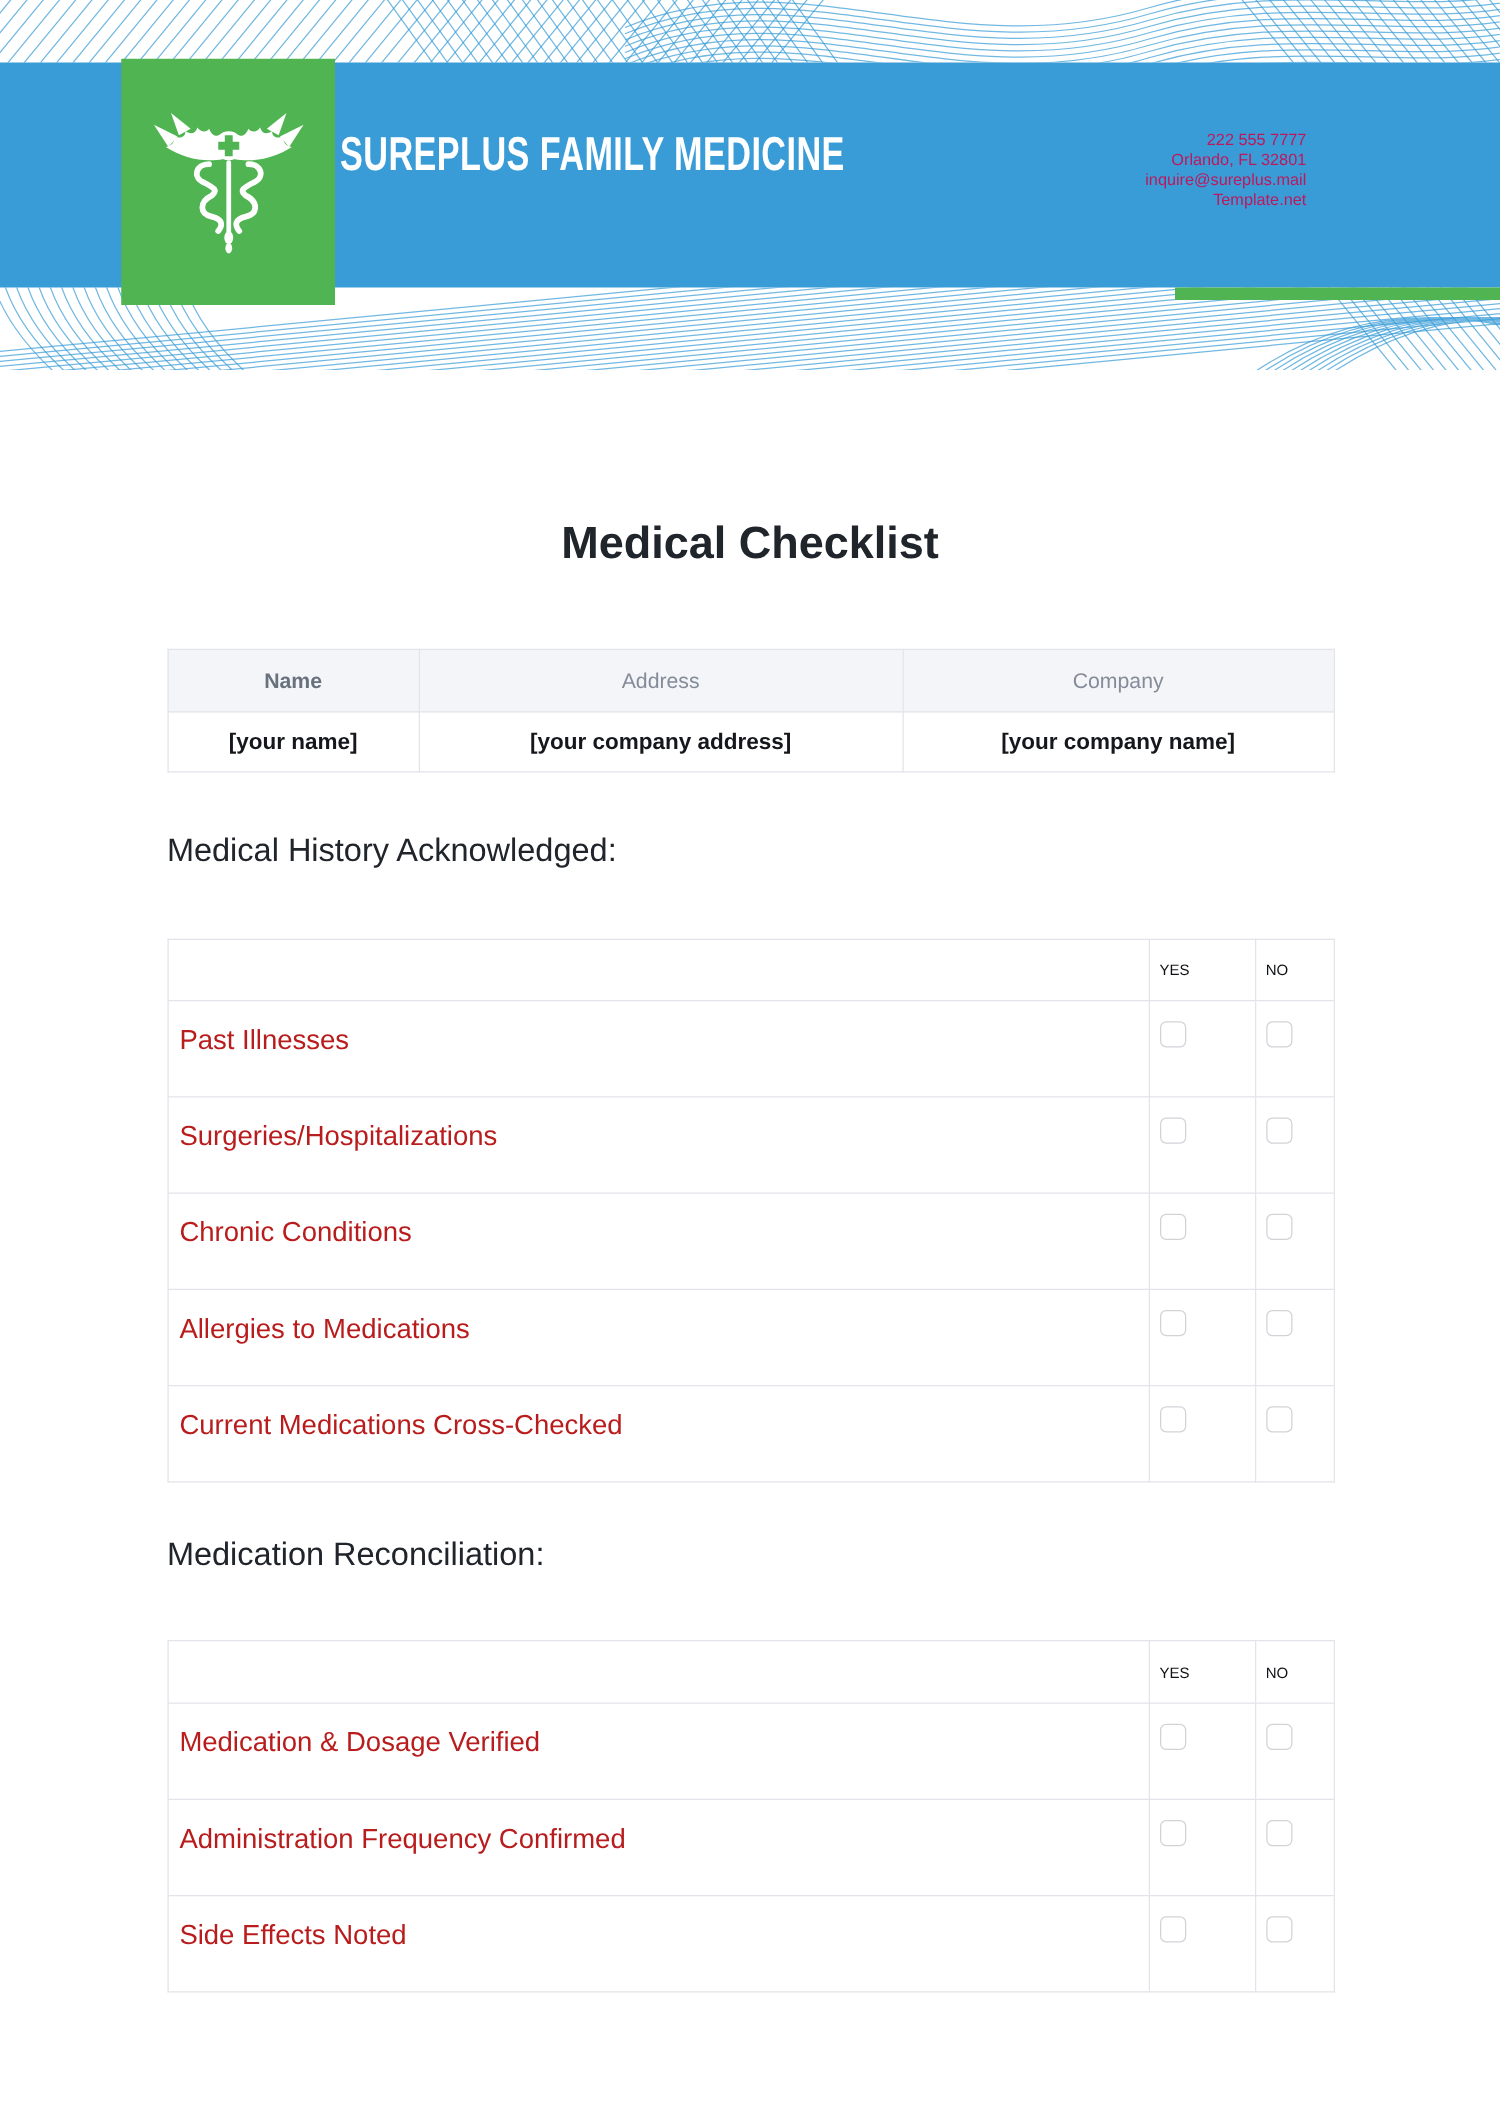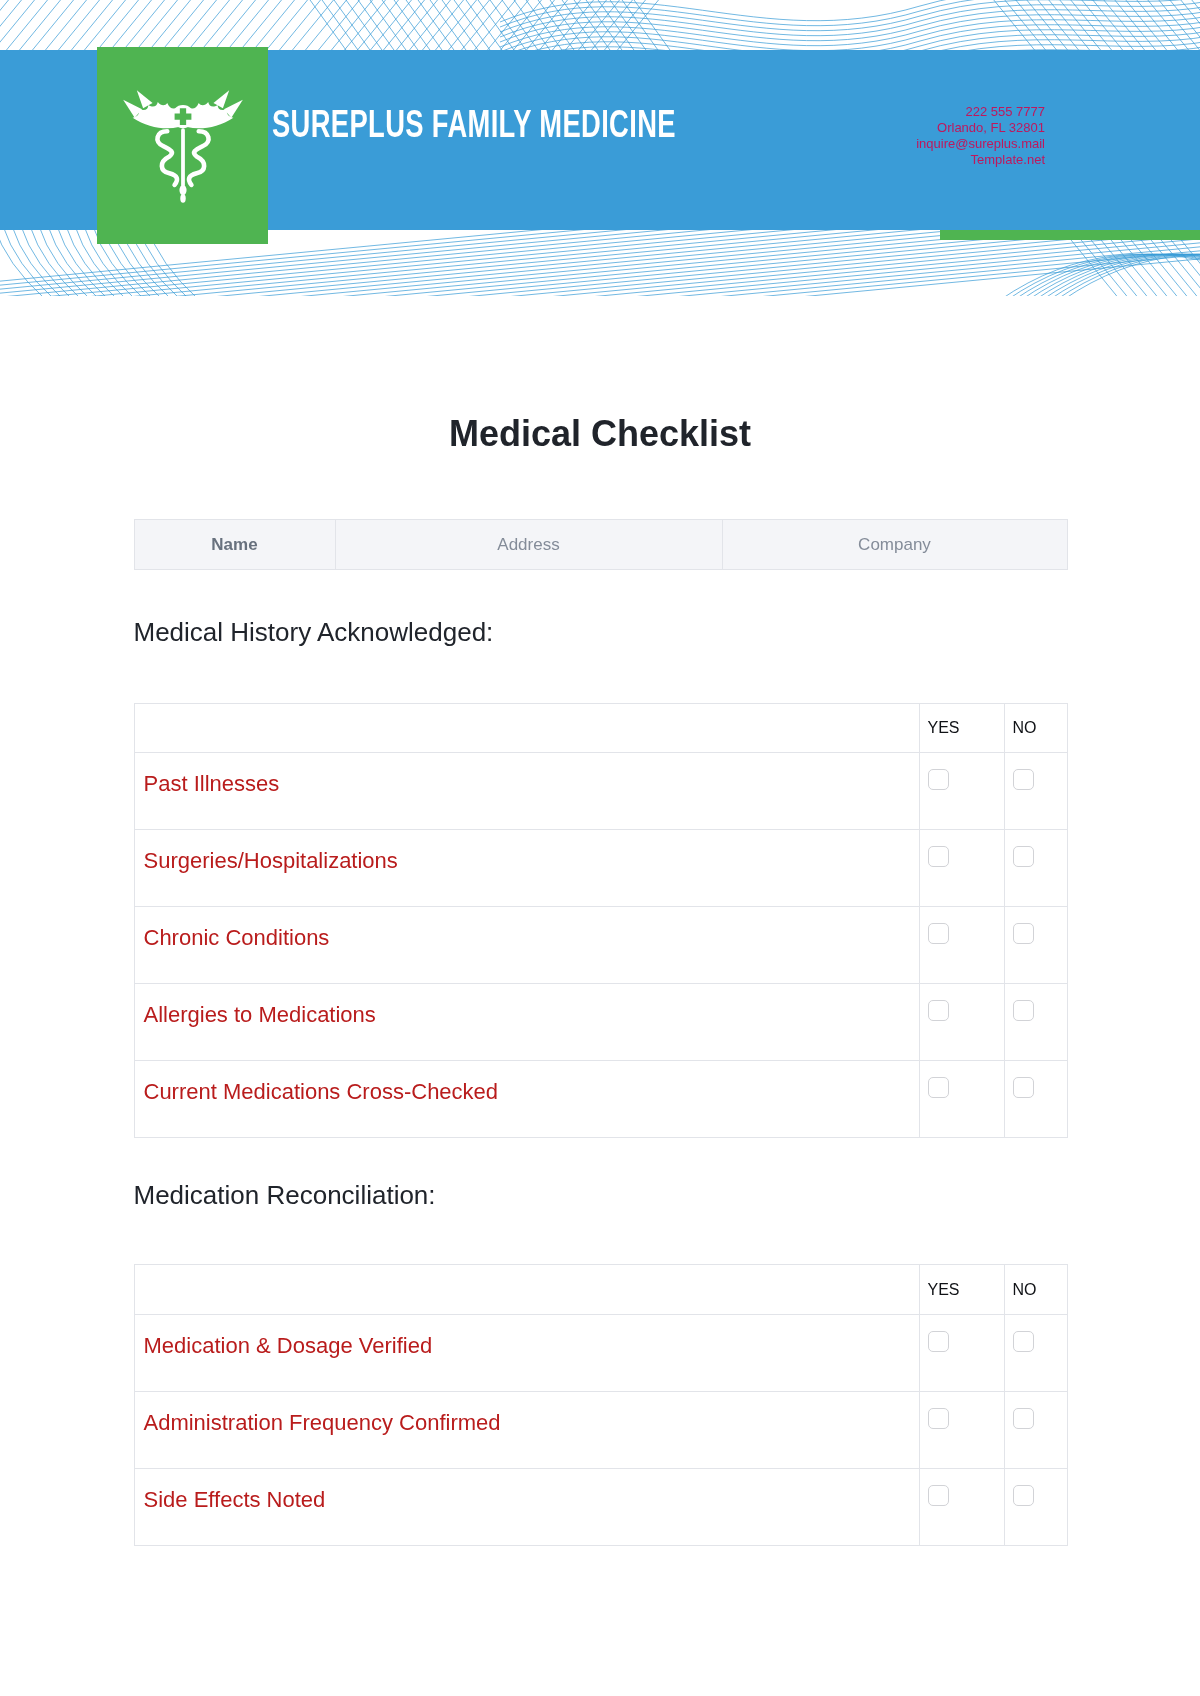--- a/index.html
+++ b/index.html
@@ -37,21 +37,21 @@
   .info-table{margin-top:63px;table-layout:fixed;}
   .info-table th{height:50px;background:#F4F5F8;font-size:17px;font-weight:400;color:#848C99;text-align:center;}
   .info-table th.first{font-weight:700;color:#68717E;}
   .info-table td{height:48px;text-align:center;font-size:18px;font-weight:700;color:#15171C;}
   
   .section-heading{margin:49px 0 0;font-size:26px;line-height:27px;font-weight:400;color:#20242B;}
   .section-heading.second{margin-top:44px;}
   
   .check-table{margin-top:57px;table-layout:fixed;}
   .check-table.second{margin-top:55px;}
-  .check-table th{height:49px;font-size:16px;font-weight:400;color:#101216;text-align:left;
+  .check-table th{height:49px;font-size:12px;font-weight:400;color:#101216;text-align:left;
     padding:0 0 0 8px;background:#fff;vertical-align:middle;}
   .check-table .t2 th{height:50px;}
   .check-table td{height:77px;vertical-align:top;}
   .check-table td.label{padding:18px 10px 0 9px;font-size:22px;color:#b91c1c;font-weight:400;}
   .check-table td.cb{padding:16px 0 0 8px;}
   .col-label{width:785px;}
   .col-yes{width:85px;}
   .col-no{width:63px;}
   .checkbox{width:19px;height:19px;border:1.5px solid #D2D3D7;border-radius:5px;background:#fff;}
 </style>
@@ -119,20 +119,25 @@
         <col style="width:201px">
         <col style="width:387px">
         <col style="width:345px">
       </colgroup>
     <tbody>
         <tr>
       <th class="first">Name</th>
       <th>Address</th>
       <th>Company</th>
     </tr>
+    <tr>
+      <td>[your name]</td>
+      <td>[your company address]</td>
+      <td>[your company name]</td>
+    </tr>
   </tbody>
     </table>
 
   <h2 class="section-heading">Medical History Acknowledged:</h2>
 
   <table class="check-table">
     <colgroup>
         <col class="col-label">
         <col class="col-yes">
         <col class="col-no">

